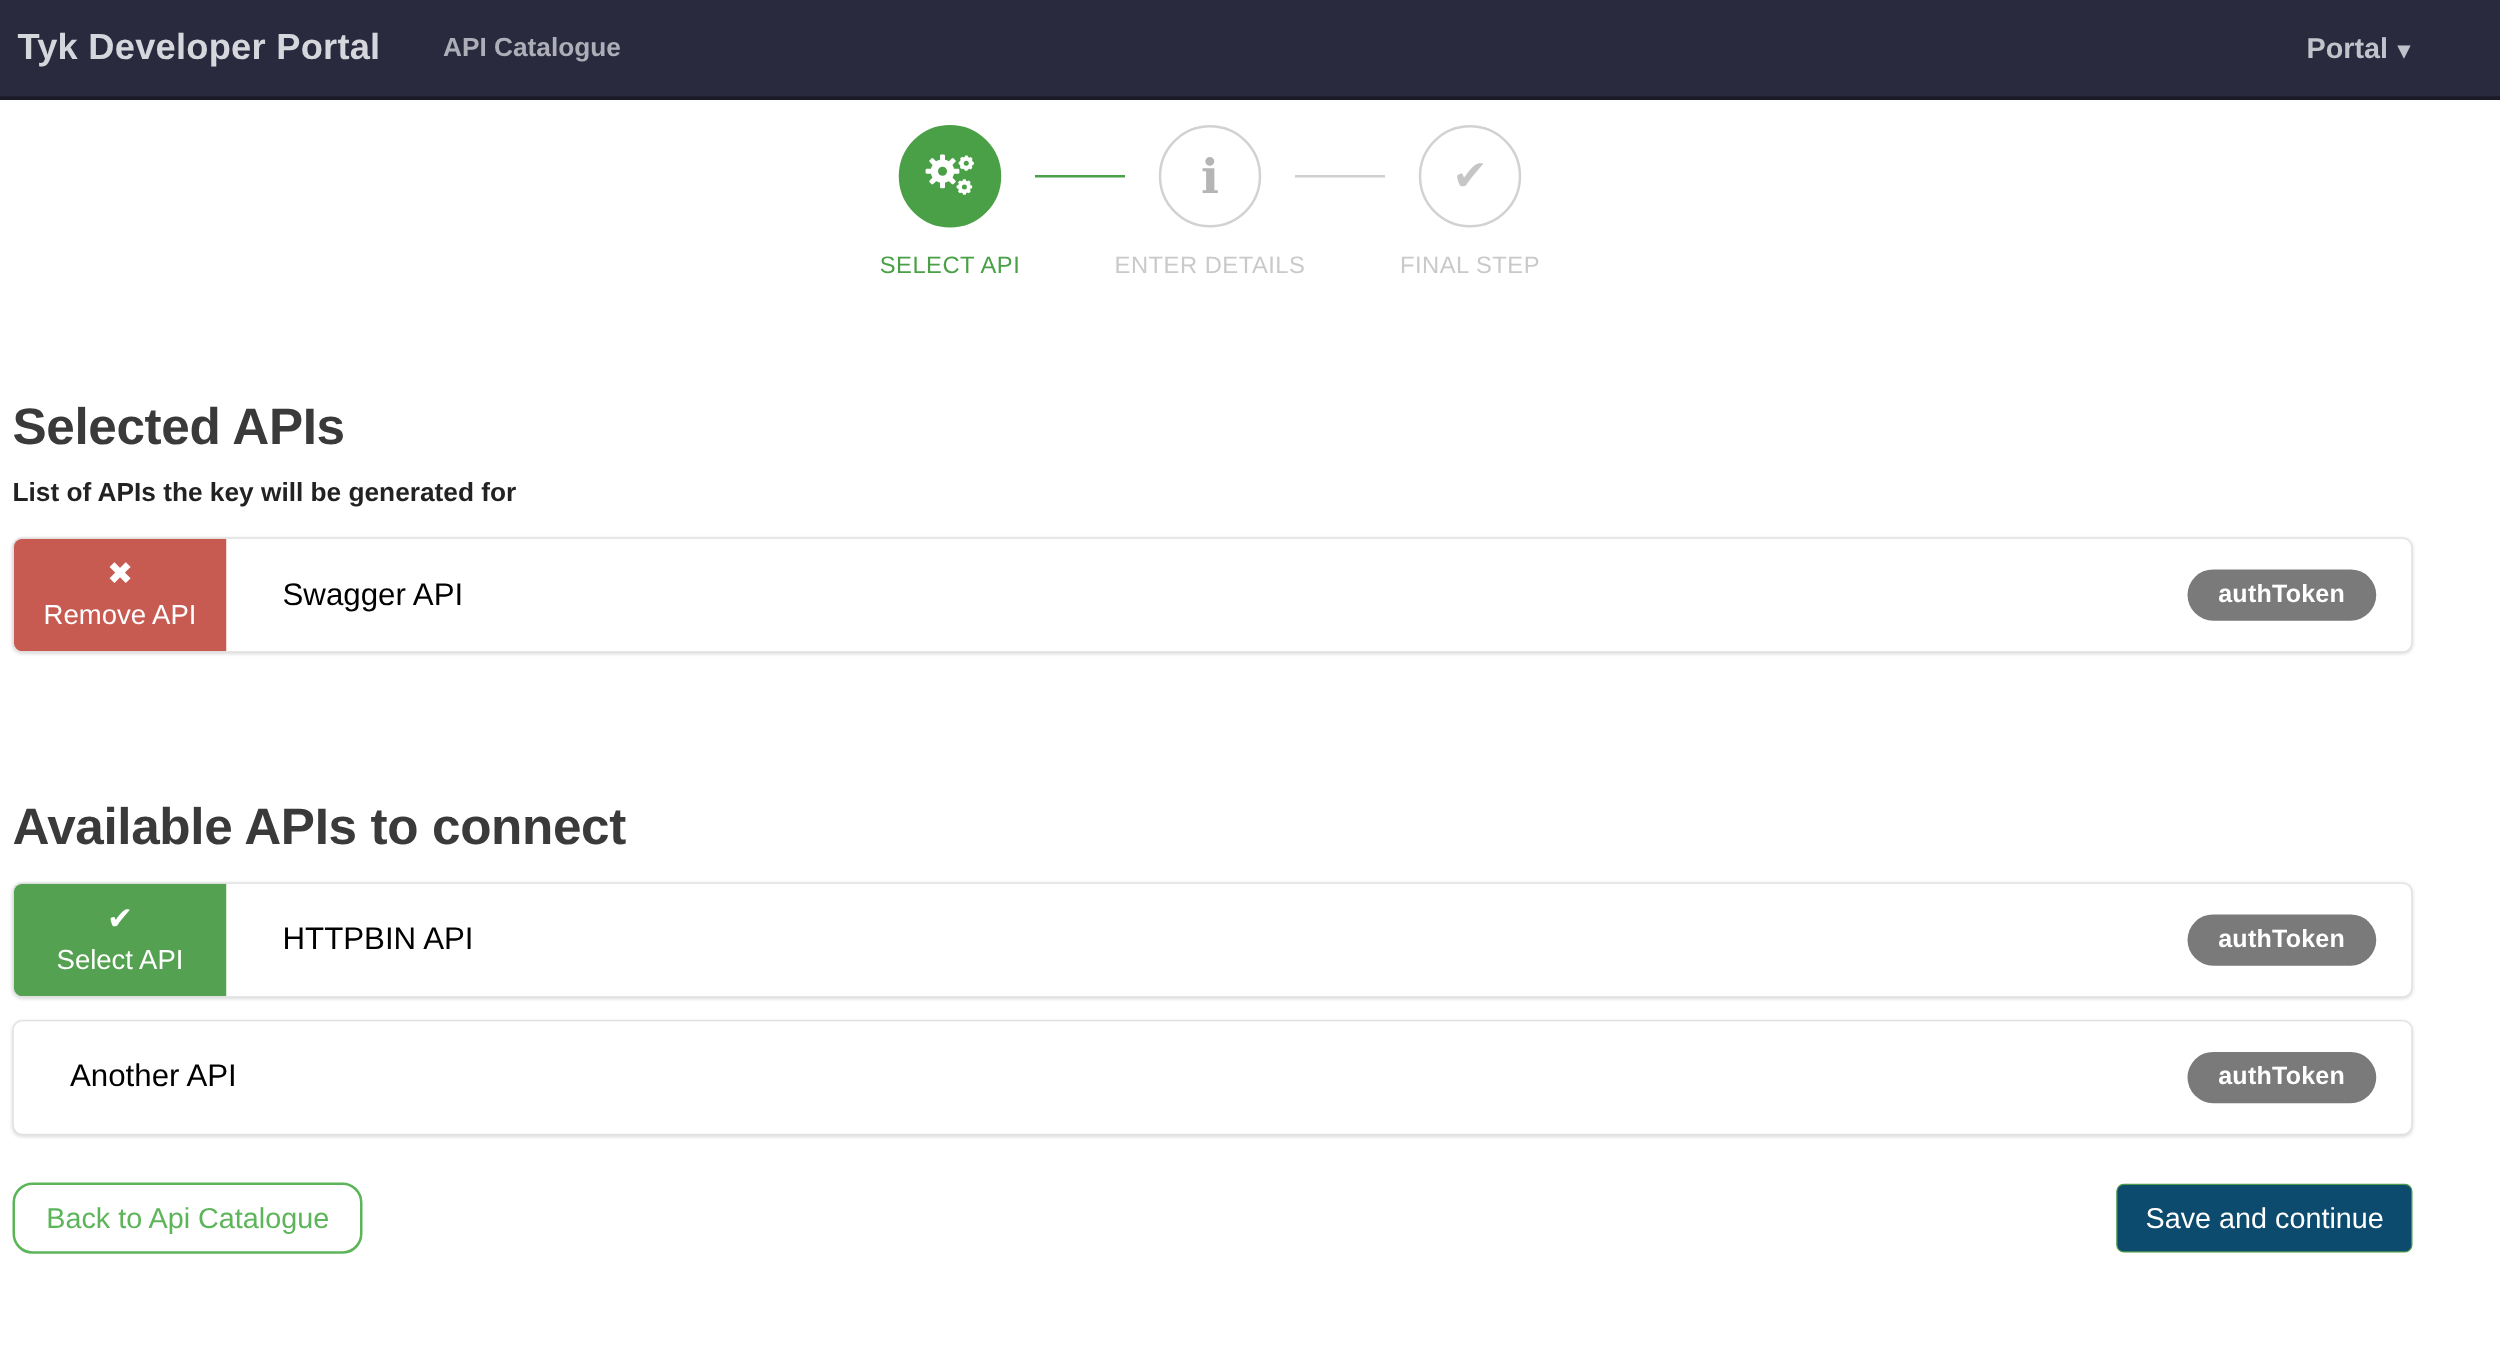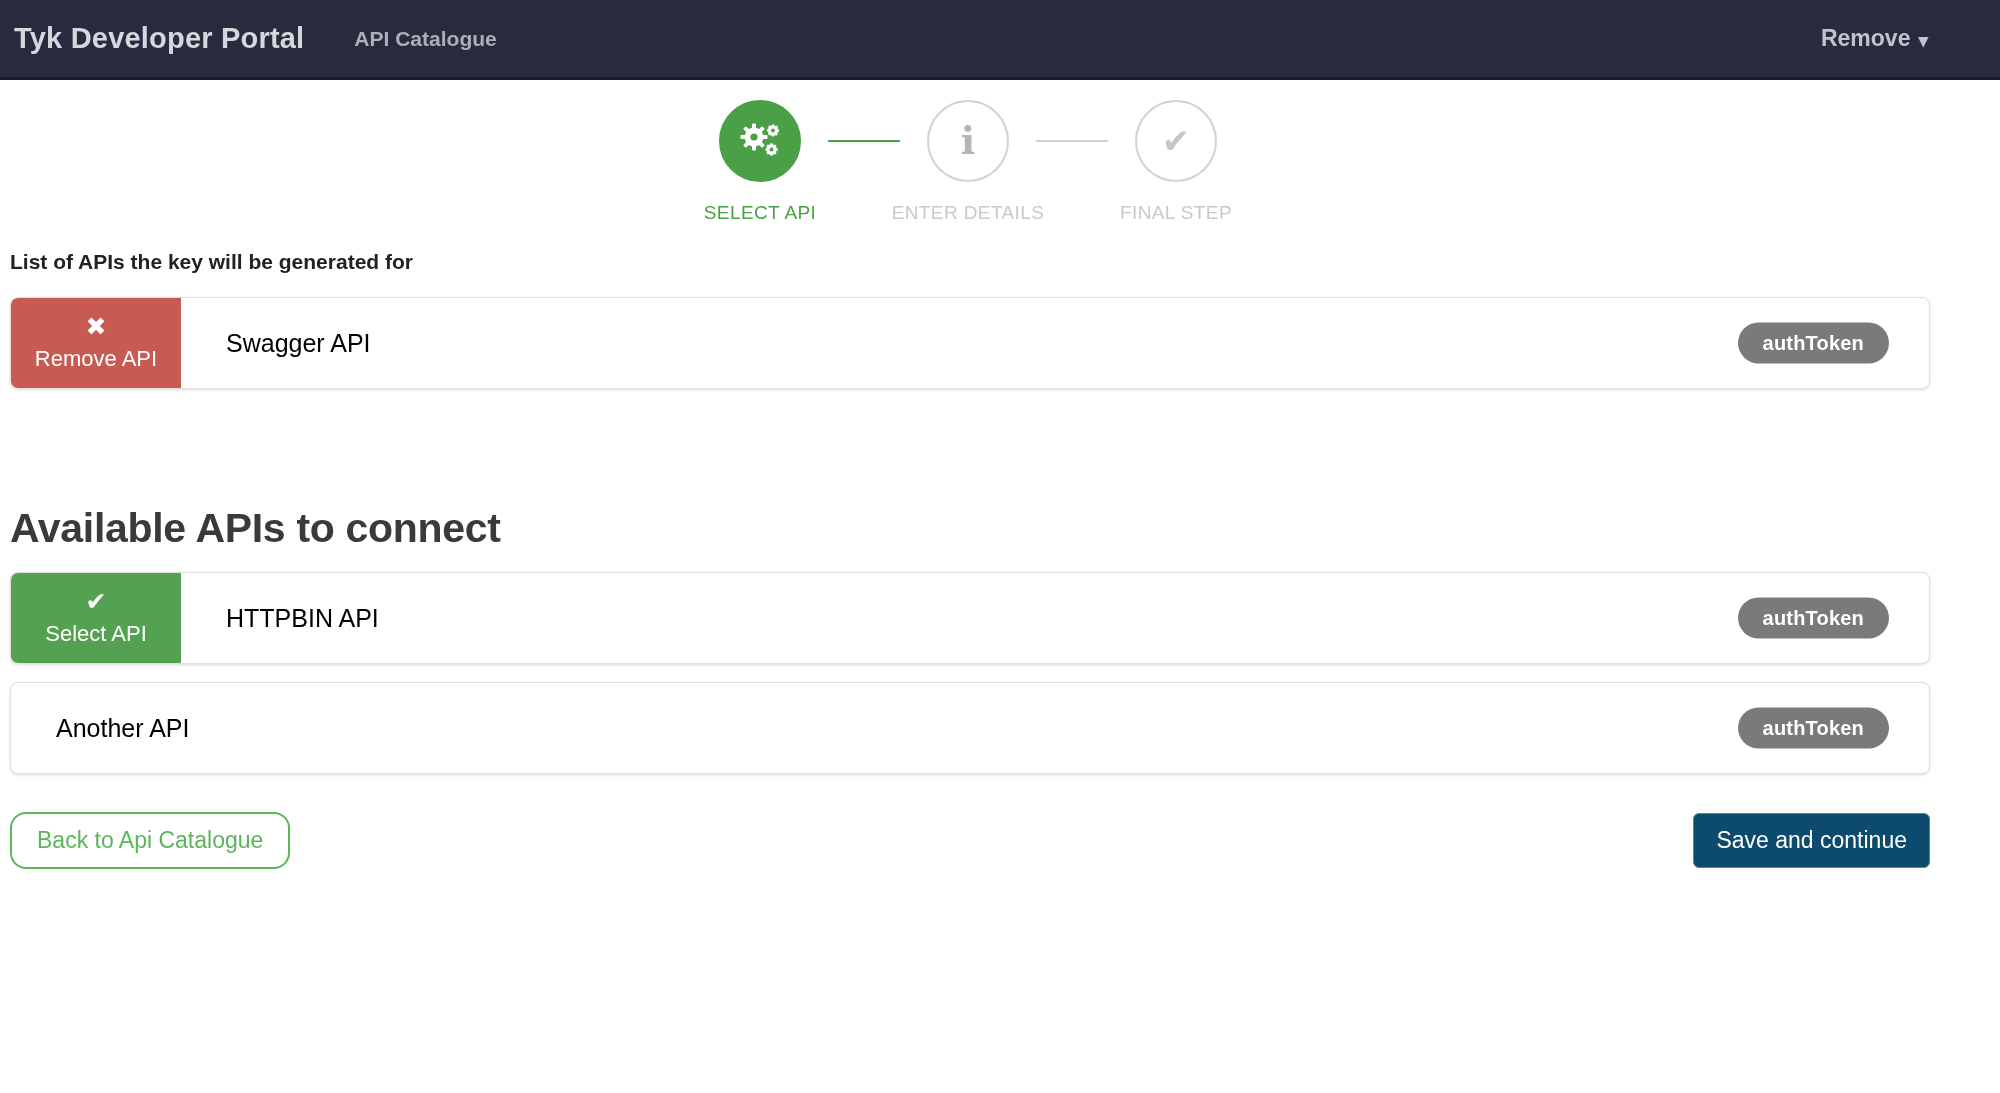--- a/index.html
+++ b/index.html
@@ -44,42 +44,42 @@
               box-shadow:0 1px 3px rgba(0,0,0,.14); overflow:hidden; }
   .mt-22 { margin-top:22px; } .mt-20 { margin-top:20px; } .mt-18 { margin-top:18px; }
   .api-action { width:170px; height:100%; flex:0 0 170px; display:flex; flex-direction:column;
                 align-items:center; justify-content:center; color:#fff; border:none; cursor:pointer;
                 font-family:"Liberation Sans", sans-serif; }
   .api-action .a-icon { font-size:25px; line-height:1; }
   .api-action .a-label { font-size:22px; margin-top:7px; }
   .action-remove { background:#c75b51; }
   .action-select { background:#54a251; }
   .api-title { font-size:25px; color:#000; margin-left:45px; }
-  .auth-badge { position:absolute; right:40px; top:50%; transform:translateY(-50%);
+  .auth-badge { position:absolute; right:28px; top:50%; transform:translateY(-50%);
                 background:#7a7a7a; color:#fff; font-weight:700; font-size:20px;
                 padding:9px 25px; border-radius:24px; letter-spacing:.2px; }
 
   
   .footer { display:flex; justify-content:space-between; align-items:center;
             width:1920px; margin-top:38px; }
   .btn-back { background:#fff; border:2px solid #5db55a; color:#5db55a; border-radius:16px;
               font-size:23px; padding:13px 25px; cursor:pointer;
               font-family:"Liberation Sans", sans-serif; }
   .btn-save { background:#0c4a6e; border:1px solid #4e9a4b; color:#fff; border-radius:6px;
               font-size:23px; padding:13px 22px; cursor:pointer;
               font-family:"Liberation Sans", sans-serif; }
 </style>
 </head>
 <body>
 
 <nav class="navbar">
   <span class="brand">Tyk Developer Portal</span>
   <span class="navlink">API Catalogue</span>
   <span class="account">
-    <span>Remove</span>
+    <span>Portal</span>
     <span class="caret">▾</span>
   </span>
 </nav>
 
 <div class="stepper">
 
   <div class="step">
     <div class="circle active">
       <svg width="44" height="40" viewBox="0 0 44 40">
         <g fill="#ffffff">
@@ -134,20 +134,21 @@
     <div class="circle">
       <span class="final-glyph">✔</span>
     </div>
     <div class="step-label">FINAL STEP</div>
   </div>
 
 </div>
 
 <main>
 
+  <h1 class="h-selected">Selected APIs</h1>
   <div class="subtitle">List of APIs the key will be generated for</div>
 
   <div class="api-card mt-22">
     <button class="api-action action-remove">
       <span class="a-icon">✖</span>
       <span class="a-label">Remove API</span>
     </button>
     <span class="api-title">Swagger API</span>
     <span class="auth-badge">authToken</span>
   </div>

